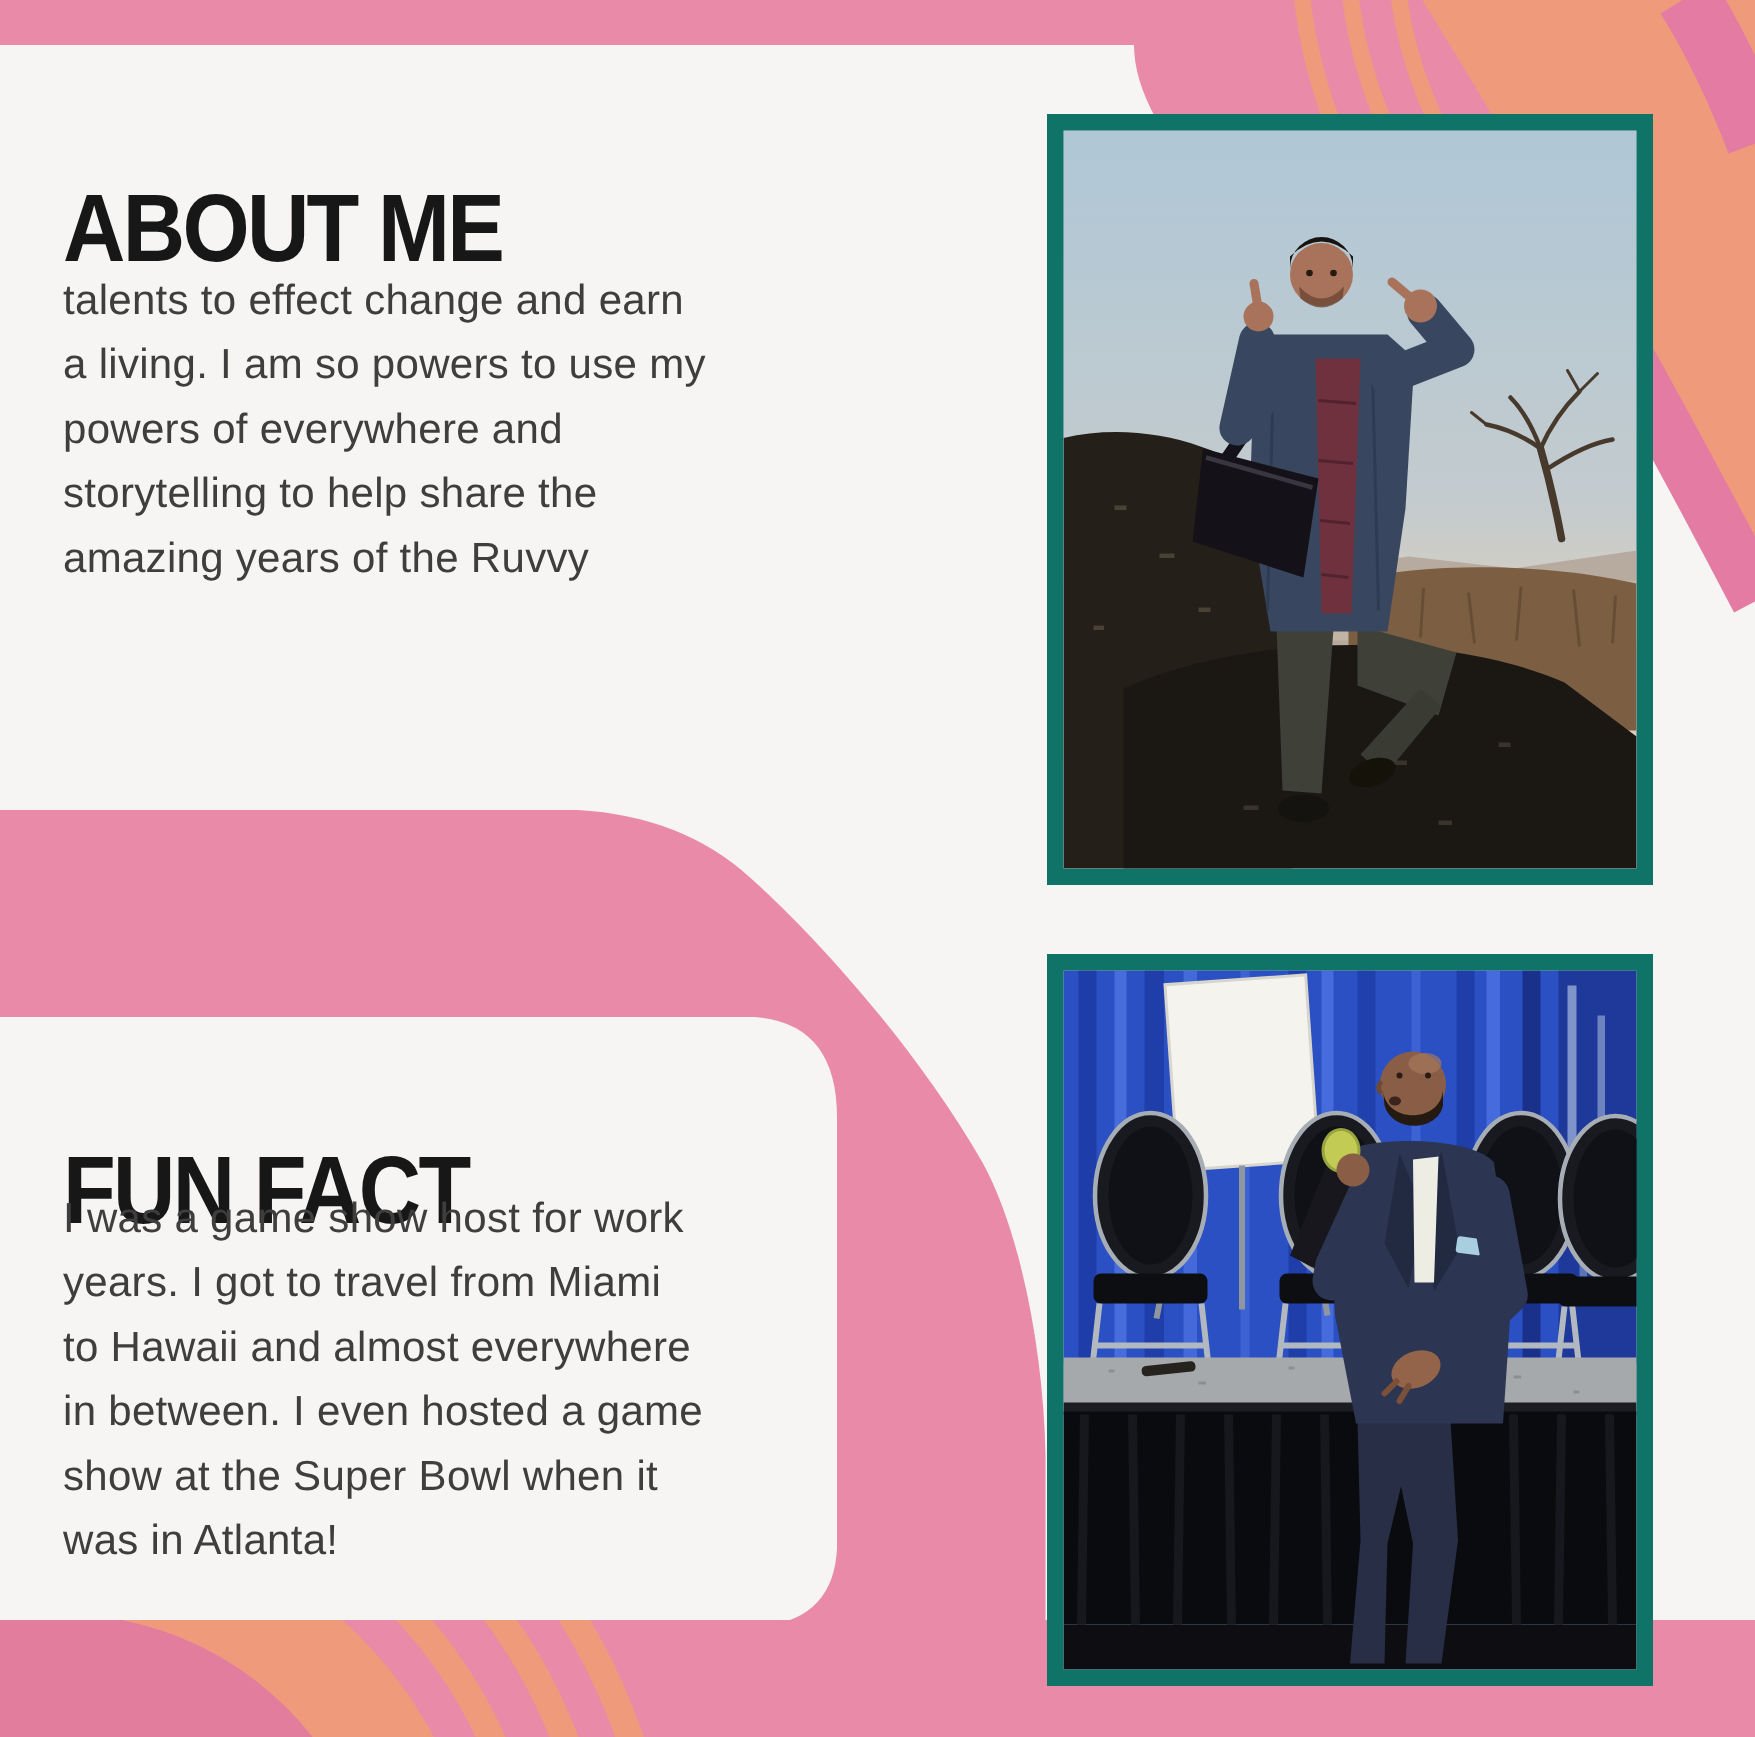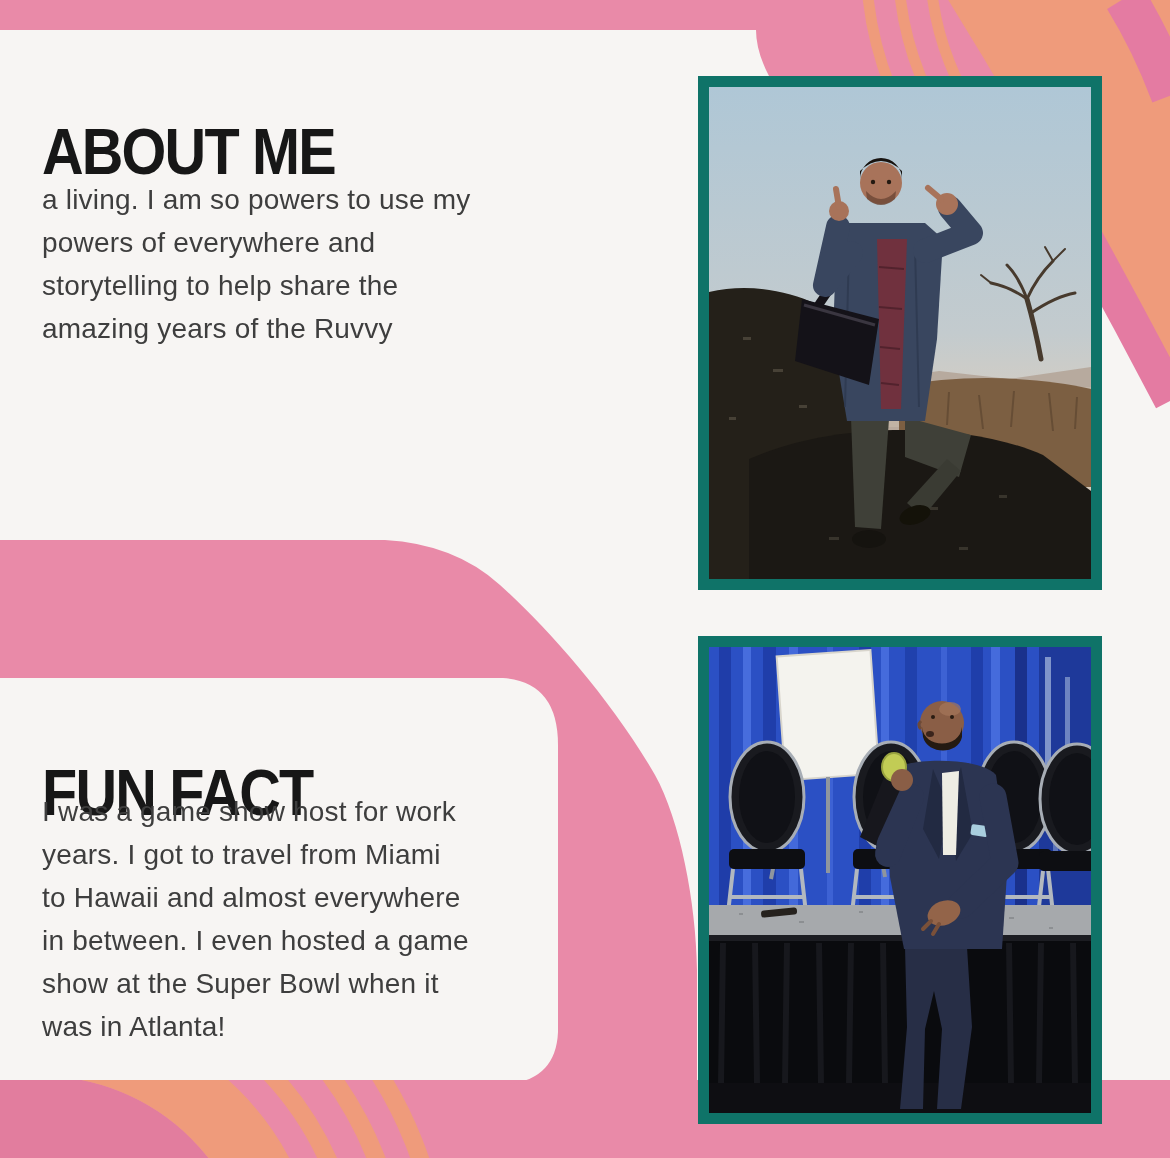--- a/index.html
+++ b/index.html
@@ -76,20 +76,21 @@
              C680,820 696,902 697,970
              L697,1084 L510,1084
              Q556,1078 558,1032
              L558,745
              Q558,682 503,678
              L0,678 Z" fill="#e98aa8"></path>
   </svg>
 
   <h1 class="heading heading-about">ABOUT ME</h1>
   <div class="body-block body-about">
+    <div class="body-line">talents to effect change and earn</div>
     <div class="body-line">a living. I am so powers to use my</div>
     <div class="body-line">powers of everywhere and</div>
     <div class="body-line">storytelling to help share the</div>
     <div class="body-line">amazing years of the Ruvvy</div>
   </div>
 
   <h2 class="heading heading-fun">FUN FACT</h2>
   <div class="body-block body-fun">
     <div class="body-line">I was a game show host for work</div>
     <div class="body-line">years. I got to travel from Miami</div>

